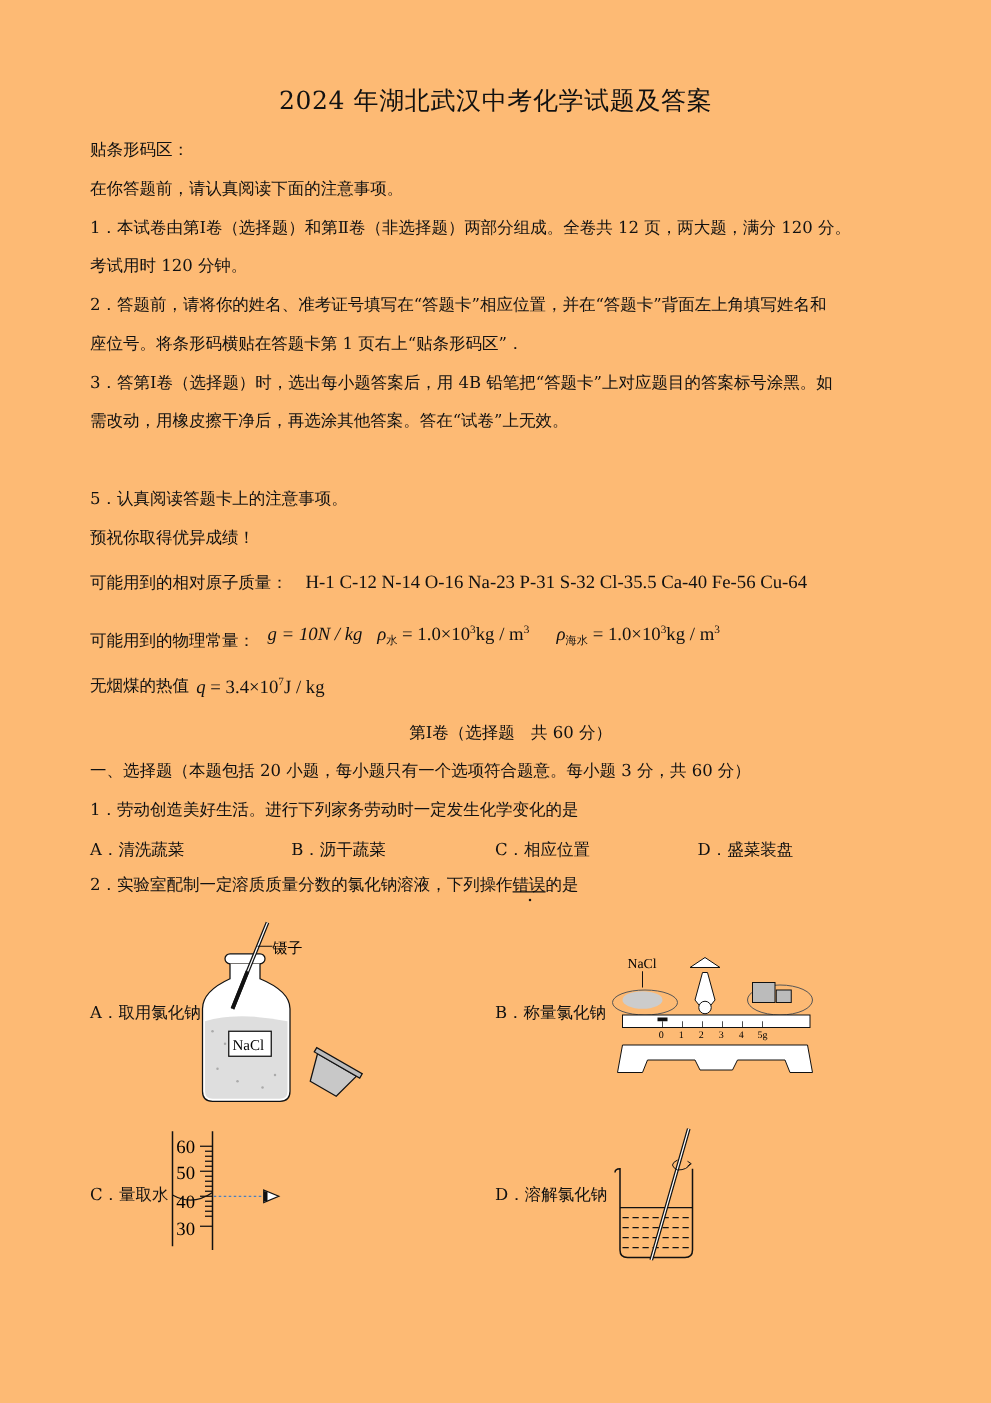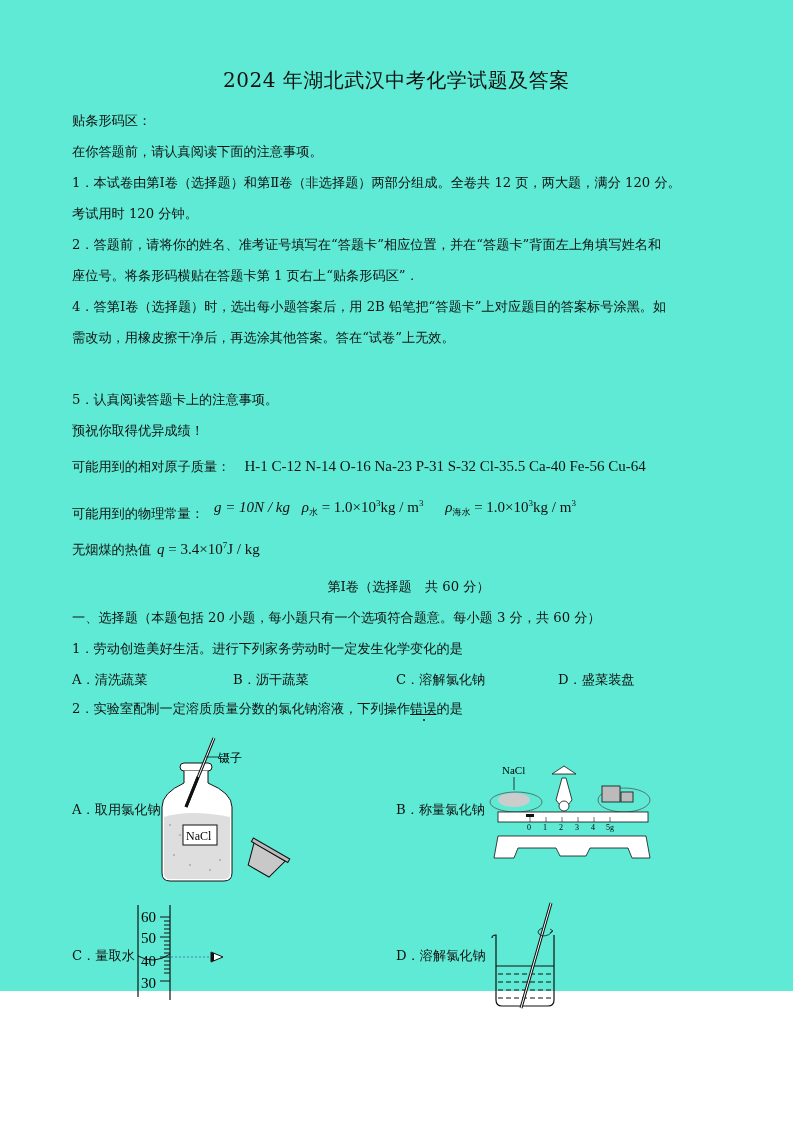--- a/index.html
+++ b/index.html
@@ -1,21 +1,21 @@
 <!DOCTYPE html>
 <html><head>
 <meta charset="utf-8">
 <style>
   html, body { margin: 0; padding: 0; background: #ffffff; }
   body {
     width: 793px; height: 1122px; position: relative; overflow: hidden;
     font-family: "DejaVu Serif", "Liberation Serif", serif;
     color: #111111;
   }
-  .page { position: absolute; left: 0; top: 0; width: 793px; height: 991px; background: #5eead4; }
+  .page { position: absolute; left: 0; top: 0; width: 793px; height: 1122px; background: #fdba74; }
   .title {
     position: absolute; top: 67px; left: 0; width: 793px; text-align: center;
     font-size: 20px; letter-spacing: 0.5px; font-weight: normal;
   }
   .line {
     position: absolute; left: 72px; font-size: 13.2px; white-space: nowrap; line-height: 18px;
   }
   .center { left: 0; width: 793px; text-align: center; margin-left: 12px; }
   .math { font-family: "Liberation Serif", "DejaVu Serif", serif; font-size: 15px; }
   .math i { font-style: italic; }
@@ -33,21 +33,21 @@
 
   <div class="title">2024 年湖北武汉中考化学试题及答案</div>
 
   <div class="line" style="top:112px">贴条形码区：</div>
   <div class="line" style="top:143px">在你答题前，请认真阅读下面的注意事项。</div>
 
   <div class="line" style="top:174px">1．本试卷由第Ⅰ卷（选择题）和第Ⅱ卷（非选择题）两部分组成。全卷共 12 页，两大题，满分 120 分。</div>
   <div class="line" style="top:205px">考试用时 120 分钟。</div>
   <div class="line" style="top:236px">2．答题前，请将你的姓名、准考证号填写在“答题卡”相应位置，并在“答题卡”背面左上角填写姓名和</div>
   <div class="line" style="top:267px">座位号。将条形码横贴在答题卡第 1 页右上“贴条形码区”．</div>
-  <div class="line" style="top:298px">4．答第Ⅰ卷（选择题）时，选出每小题答案后，用 2B 铅笔把“答题卡”上对应题目的答案标号涂黑。如</div>
+  <div class="line" style="top:298px">3．答第Ⅰ卷（选择题）时，选出每小题答案后，用 4B 铅笔把“答题卡”上对应题目的答案标号涂黑。如</div>
   <div class="line" style="top:329px">需改动，用橡皮擦干净后，再选涂其他答案。答在“试卷”上无效。</div>
   <div class="line" style="top:391px">5．认真阅读答题卡上的注意事项。</div>
   <div class="line" style="top:422px">预祝你取得优异成绩！</div>
 
   <div class="line" style="top:457px">
     <span>可能用到的相对原子质量：</span>
     <span class="math" style="margin-left:10px">H-1  C-12  N-14  O-16  Na-23  P-31  S-32  Cl-35.5  Ca-40  Fe-56  Cu-64</span>
   </div>
 
   <div class="line" style="top:505px">
@@ -65,21 +65,21 @@
   <div class="line math" style="top:536px; left:157px">
     <i>q</i><span> = 3.4×10</span><sup>7</sup><span>J / kg</span>
   </div>
 
   <div class="line center" style="top:578px">第Ⅰ卷（选择题　共 60 分）</div>
   <div class="line" style="top:609px">一、选择题（本题包括 20 小题，每小题只有一个选项符合题意。每小题 3 分，共 60 分）</div>
 
   <div class="line" style="top:640px">1．劳动创造美好生活。进行下列家务劳动时一定发生化学变化的是</div>
   <div class="opt" style="top:671px; left:72px">A．清洗蔬菜</div>
   <div class="opt" style="top:671px; left:233px">B．沥干蔬菜</div>
-  <div class="opt" style="top:671px; left:396px">C．溶解氯化钠</div>
+  <div class="opt" style="top:671px; left:396px">C．相应位置</div>
   <div class="opt" style="top:671px; left:558px">D．盛菜装盘</div>
 
   <div class="line" style="top:700px">
     <span>2．实验室配制一定溶质质量分数的氯化钠溶液，下列操作</span><span class="dot-em">错误</span><span>的是</span>
   </div>
 
   <div class="opt" style="top:801px; left:72px">A．取用氯化钠</div>
   <svg style="left:150px; top:735px" width="150" height="150" viewBox="0 0 150 150">
     <rect x="30" y="28" width="32" height="8" rx="4" fill="#fff" stroke="#111" stroke-width="1"></rect>
     <path d="M34 36 L34 48 Q12 58 12 72 L12 138 Q12 146 20 146 L74 146 Q82 146 82 138 L82 72 Q82 58 58 48 L58 36" fill="#fff" stroke="#111" stroke-width="1"></path>

